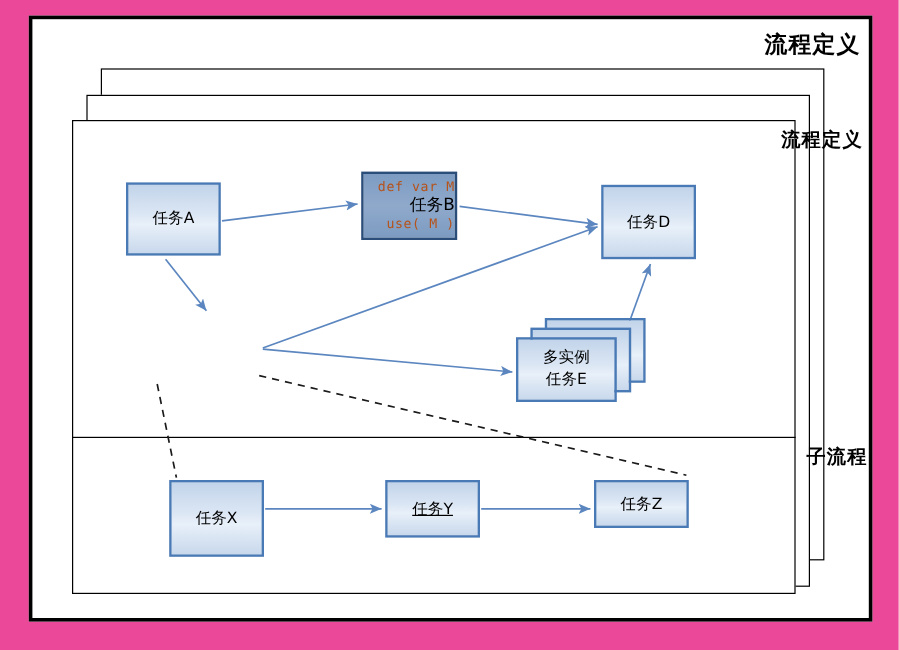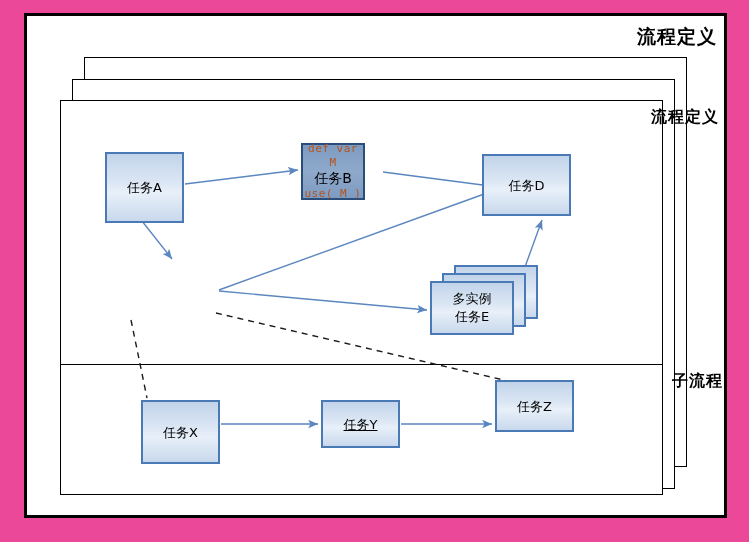--- a/index.html
+++ b/index.html
@@ -161,49 +161,49 @@
 
     <line x1="221" y1="424" x2="318" y2="424" stroke="#5b86bf" stroke-width="1.4" marker-end="url(#ah)"></line>
 
     <line x1="401" y1="424" x2="492" y2="424" stroke="#5b86bf" stroke-width="1.4" marker-end="url(#ah)"></line>
 
     <line x1="131" y1="320" x2="147" y2="398" stroke="#1a1a1a" stroke-width="1.4" stroke-dasharray="6 5"></line>
 
     <line x1="216" y1="313" x2="572" y2="396" stroke="#1a1a1a" stroke-width="1.4" stroke-dasharray="6 5"></line>
   </svg>
 
-  <div class="task" style="left:105px; top:152px; width:79px; height:71px;">
+  <div class="task" style="left:105px; top:152px; width:79px; height:61px;">
     <span>任务A</span>
   </div>
 
-  <div class="task task-b" style="left:301px; top:143px; width:64px; height:57px;">
+  <div class="task task-b" style="left:301px; top:143px; width:80px; height:57px;align-items:flex-end;">
     <span class="code">def var M</span>
     <span class="name">任务B</span>
     <span class="code">use( M )</span>
   </div>
 
 
-  <div class="task" style="left:482px; top:154px; width:89px; height:62px;">
+  <div class="task" style="left:501px; top:154px; width:79px; height:62px;">
     <span>任务D</span>
   </div>
 
   <div class="mi-wrap" style="left:0; top:0;">
     <div class="mi-layer" style="left:454px; top:265px; width:84px; height:54px;"></div>
     <div class="mi-layer" style="left:442px; top:273px; width:84px; height:54px;"></div>
     <div class="mi-front" style="left:430px; top:281px; width:84px; height:54px;">
       <span>多实例</span>
       <span>任务E</span>
     </div>
   </div>
 
   <div class="task" style="left:141px; top:400px; width:79px; height:64px;">
     <span>任务X</span>
   </div>
 
   <div class="task" style="left:321px; top:400px; width:79px; height:48px;text-decoration:underline;">
     <span>任务Y</span>
   </div>
 
-  <div class="task" style="left:495px; top:380px; width:79px; height:52px;">
+  <div class="task" style="left:495px; top:400px; width:79px; height:40px;">
     <span>任务Z</span>
   </div>
 
 </div>
 
 </body></html>

